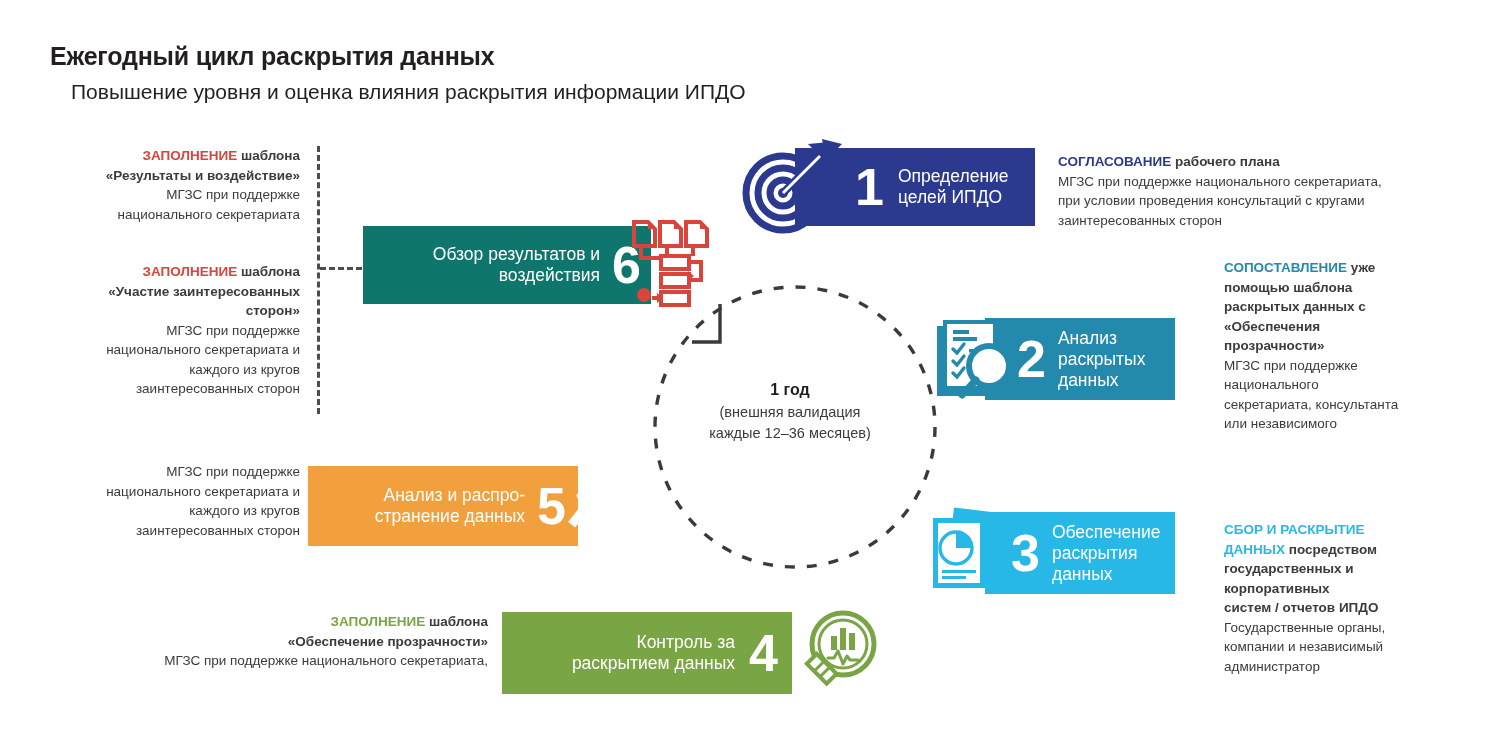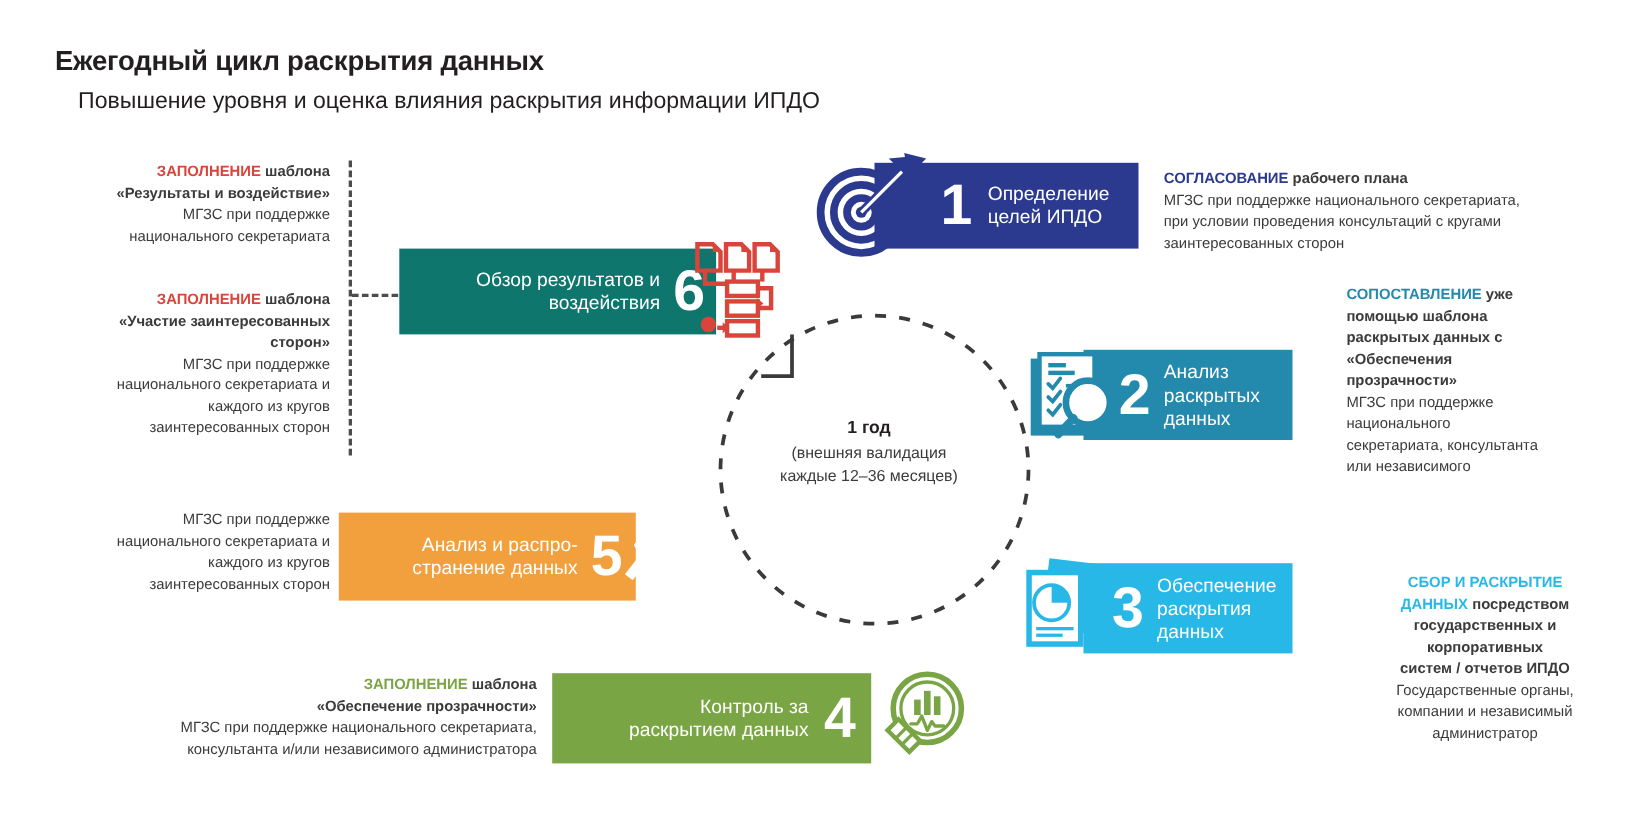--- a/index.html
+++ b/index.html
@@ -242,21 +242,20 @@
   <div>МГЗС при поддержке</div>
   <div>национального секретариата и</div>
   <div>каждого из кругов</div>
   <div>заинтересованных сторон</div>
 </div>
 
 <div class="abs side ta-r" style="left:60px;top:612px;width:428px;">
   <div class="hd"><span class="r-green">ЗАПОЛНЕНИЕ</span><span> шаблона</span></div>
   <div class="hd">«Обеспечение прозрачности»</div>
   <div>МГЗС при поддержке национального секретариата,</div>
-  <div>консультанта и/или независимого администратора</div>
 </div>
 
 <div class="abs side ta-l" style="left:1058px;top:152px;width:420px;">
   <div class="hd"><span class="r-navy">СОГЛАСОВАНИЕ</span><span> рабочего плана</span></div>
   <div>МГЗС при поддержке национального секретариата,</div>
   <div>при условии проведения консультаций с кругами</div>
   <div>заинтересованных сторон</div>
 </div>
 
 <div class="abs side ta-l" style="left:1224px;top:258px;width:252px;">
@@ -264,21 +263,21 @@
   <div class="hd">помощью шаблона</div>
   <div class="hd">раскрытых данных с</div>
   <div class="hd">«Обеспечения</div>
   <div class="hd">прозрачности»</div>
   <div>МГЗС при поддержке</div>
   <div>национального</div>
   <div>секретариата, консультанта</div>
   <div>или независимого</div>
 </div>
 
-<div class="abs side ta-l" style="left:1224px;top:520px;width:252px;text-align:center;">
+<div class="abs side ta-l" style="left:1224px;top:520px;width:252px;">
   <div class="hd"><span class="r-cyan">СБОР И РАСКРЫТИЕ</span></div>
   <div class="hd"><span class="r-cyan">ДАННЫХ</span><span> посредством</span></div>
   <div class="hd">государственных и</div>
   <div class="hd">корпоративных</div>
   <div class="hd">систем / отчетов ИПДО</div>
   <div>Государственные органы,</div>
   <div>компании и независимый</div>
   <div>администратор</div>
 </div>
 

